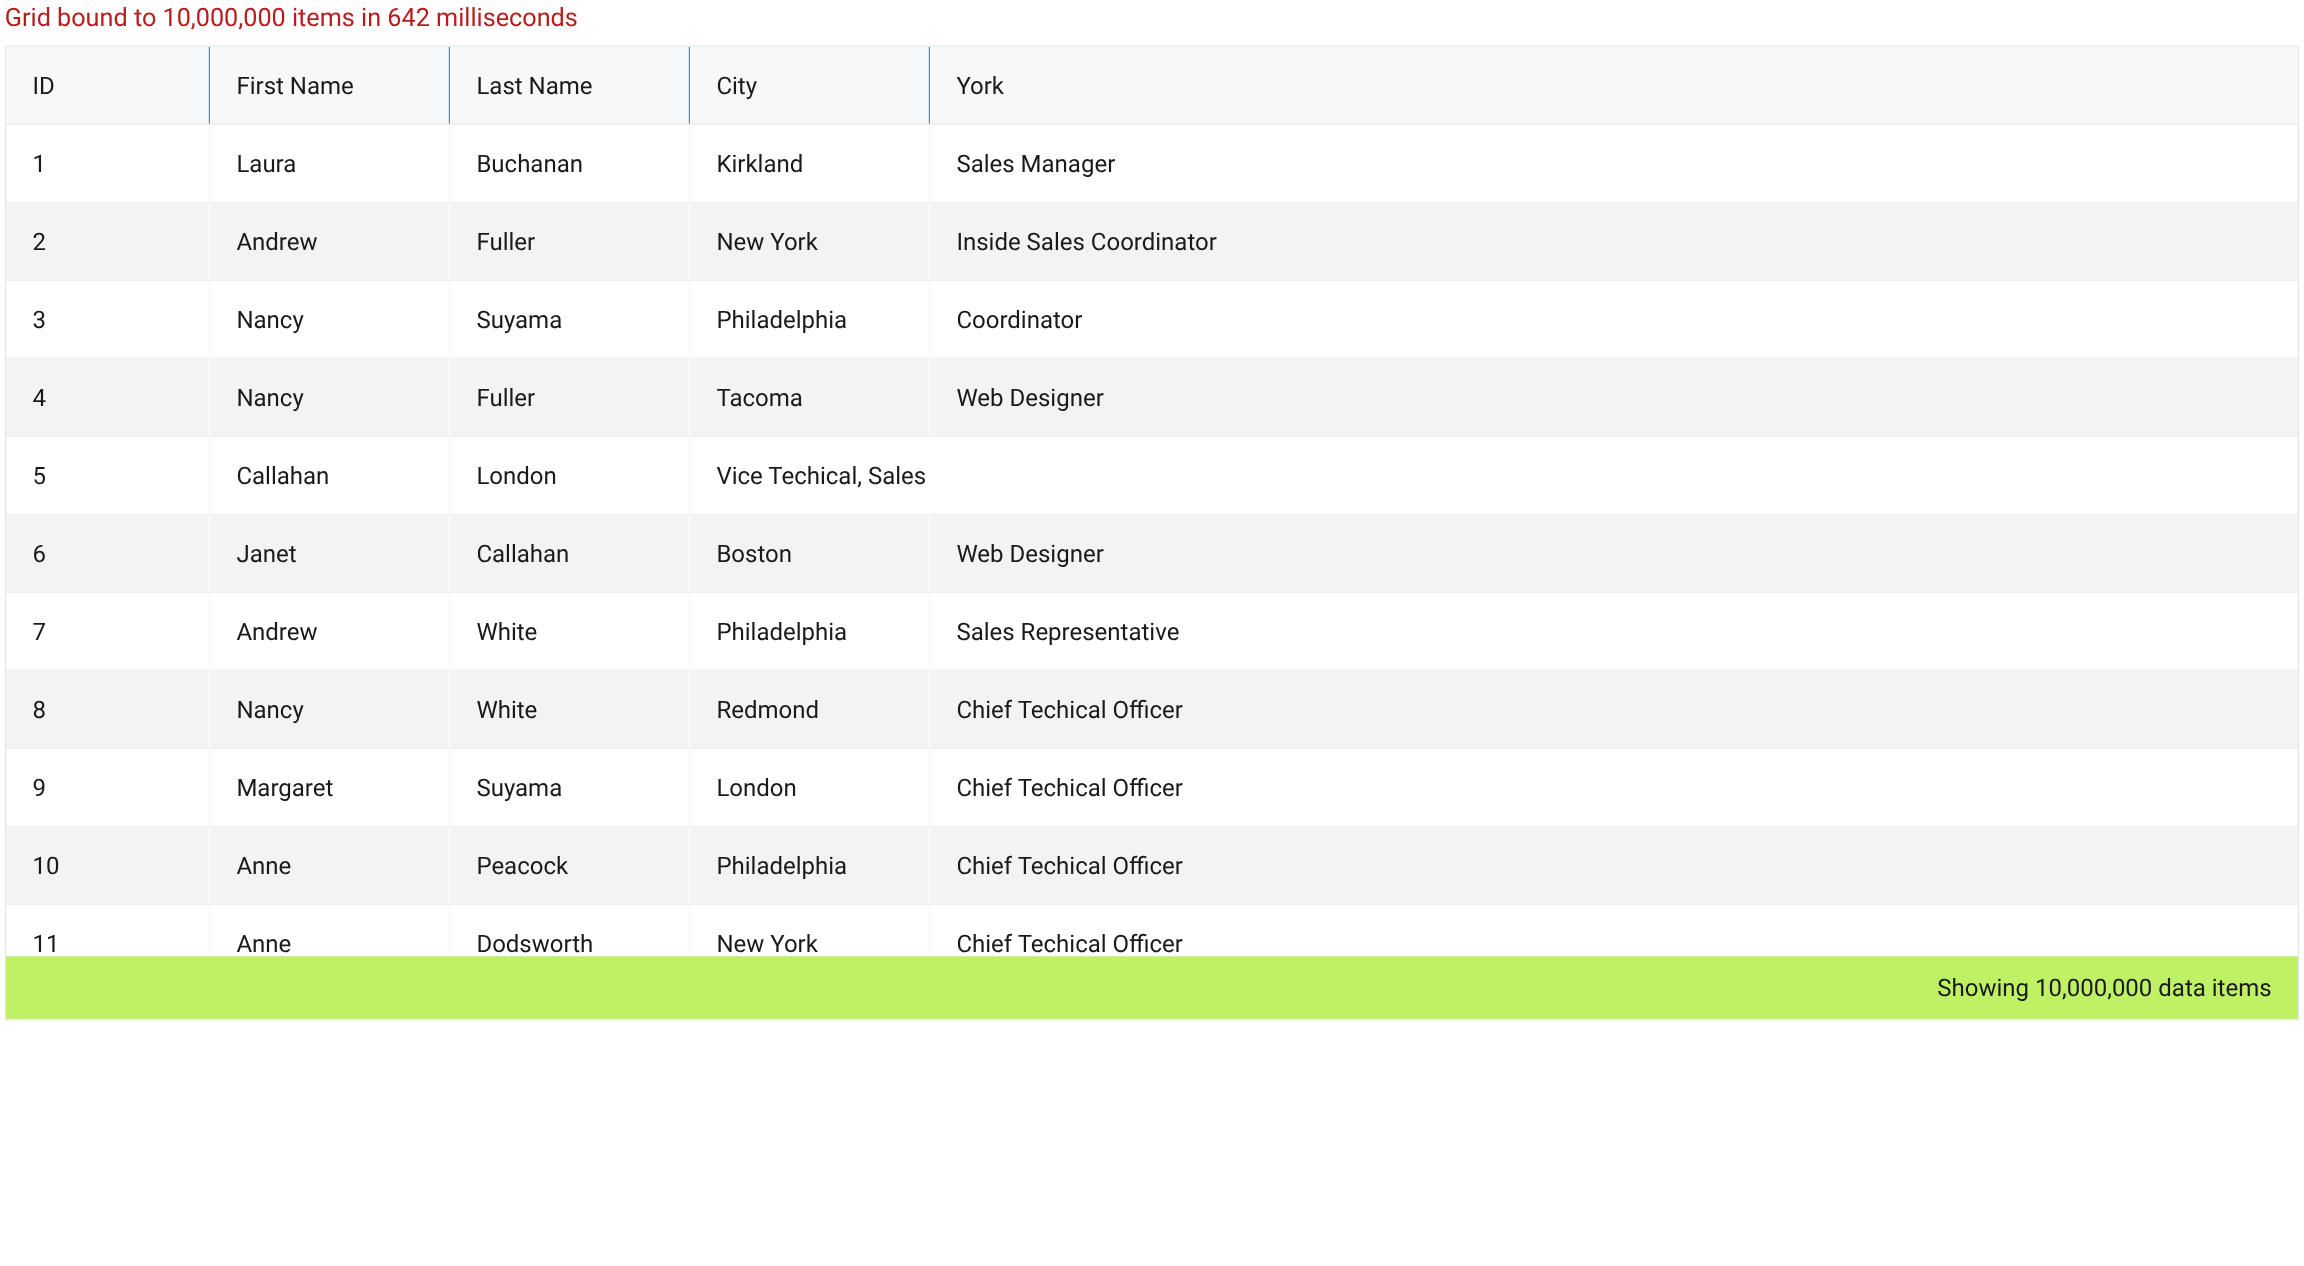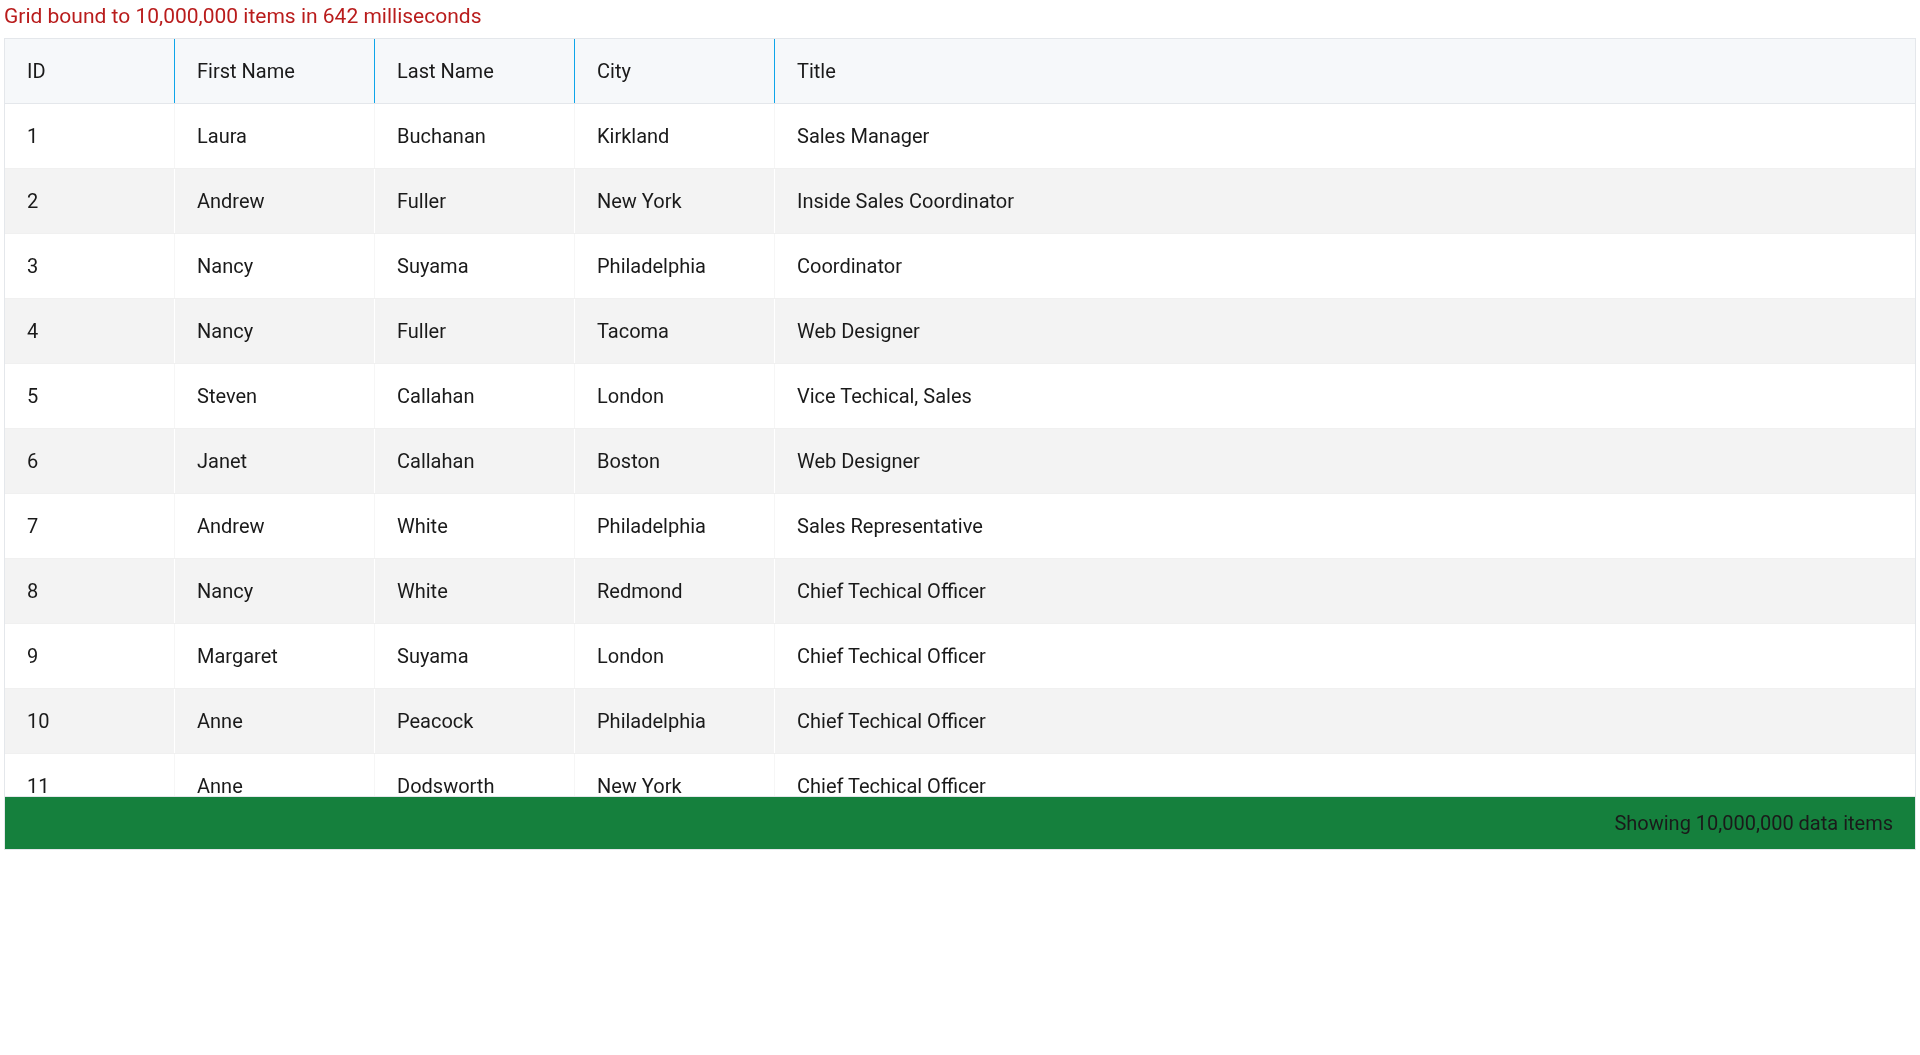--- a/index.html
+++ b/index.html
@@ -66,21 +66,21 @@
     }
     .grid-cell:last-child {
       border-right: none;
     }
     .col-id { width: 170px; flex: 0 0 170px; }
     .col-first { width: 200px; flex: 0 0 200px; }
     .col-last { width: 200px; flex: 0 0 200px; }
     .col-city { width: 200px; flex: 0 0 200px; }
     .col-title { flex: 1; }
     .grid-footer {
-      background: #15803d;
+      background: #bef264;
       border-top: 1px solid #e4e7eb;
       padding: 14px 22px;
       text-align: right;
       font-size: 20px;
       color: #1a1a1a;
     }
     
     .grid-body::-webkit-scrollbar {
       width: 10px;
     }
@@ -93,21 +93,21 @@
 <body>
 
 <div class="status-text">Grid bound to 10,000,000 items in 642 milliseconds</div>
 
 <div class="grid-container">
   <div class="grid-header">
     <div class="grid-header-cell col-id">ID</div>
     <div class="grid-header-cell col-first">First Name</div>
     <div class="grid-header-cell col-last">Last Name</div>
     <div class="grid-header-cell col-city">City</div>
-    <div class="grid-header-cell col-title">Title</div>
+    <div class="grid-header-cell col-title">York</div>
   </div>
 
   <div class="grid-body" id="grid-body">
 
   <div class="grid-row even">
         <div class="grid-cell col-id">1</div>
         <div class="grid-cell col-first">Laura</div>
         <div class="grid-cell col-last">Buchanan</div>
         <div class="grid-cell col-city">Kirkland</div>
         <div class="grid-cell col-title">Sales Manager</div>
@@ -128,21 +128,20 @@
       </div>
       <div class="grid-row odd">
         <div class="grid-cell col-id">4</div>
         <div class="grid-cell col-first">Nancy</div>
         <div class="grid-cell col-last">Fuller</div>
         <div class="grid-cell col-city">Tacoma</div>
         <div class="grid-cell col-title">Web Designer</div>
       </div>
       <div class="grid-row even">
         <div class="grid-cell col-id">5</div>
-        <div class="grid-cell col-first">Steven</div>
         <div class="grid-cell col-last">Callahan</div>
         <div class="grid-cell col-city">London</div>
         <div class="grid-cell col-title">Vice Techical, Sales</div>
       </div>
       <div class="grid-row odd">
         <div class="grid-cell col-id">6</div>
         <div class="grid-cell col-first">Janet</div>
         <div class="grid-cell col-last">Callahan</div>
         <div class="grid-cell col-city">Boston</div>
         <div class="grid-cell col-title">Web Designer</div>

